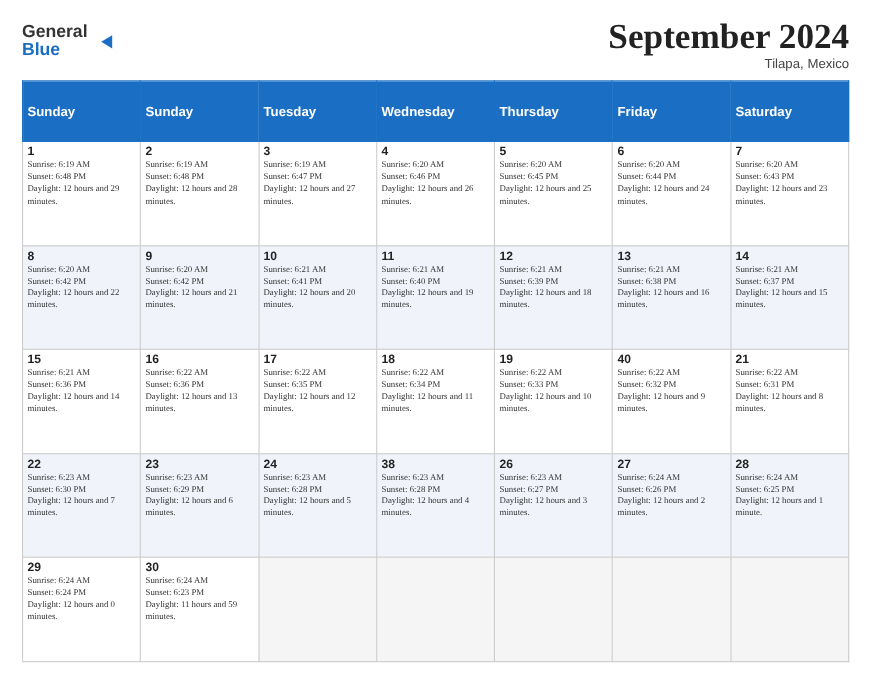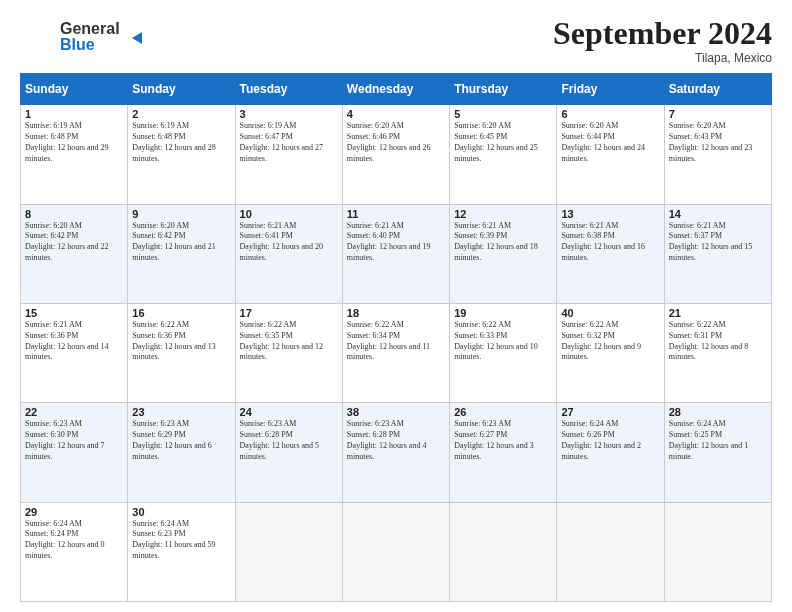--- a/index.html
+++ b/index.html
@@ -15,21 +15,20 @@
       height: 612px;
       padding: 16px 20px 10px 20px;
       display: flex;
       flex-direction: column;
     }
     .header {
       display: flex;
       justify-content: space-between;
       align-items: flex-start;
       margin-bottom: 8px;
-      margin-left: 40px;
     }
     .logo {
       display: flex;
       flex-direction: column;
       align-items: flex-start;
     }
     .logo-img {
       display: flex;
       align-items: center;
       gap: 2px;
@@ -51,21 +50,21 @@
     .calendar-table {
       width: 100%;
       border-collapse: collapse;
       flex: 1;
     }
     .calendar-table th {
       background-color: #1a6fc4;
       color: #fff;
       font-size: 12px;
       font-weight: bold;
-      padding: 8px 4px;
+      padding: 20px 4px;
       text-align: left;
       border: 1px solid #1a6fc4;
     }
     .calendar-table td {
       border: 1px solid #ccc;
       vertical-align: top;
       padding: 3px 4px;
       font-size: 8.5px;
       color: #222;
       background: #fff;

